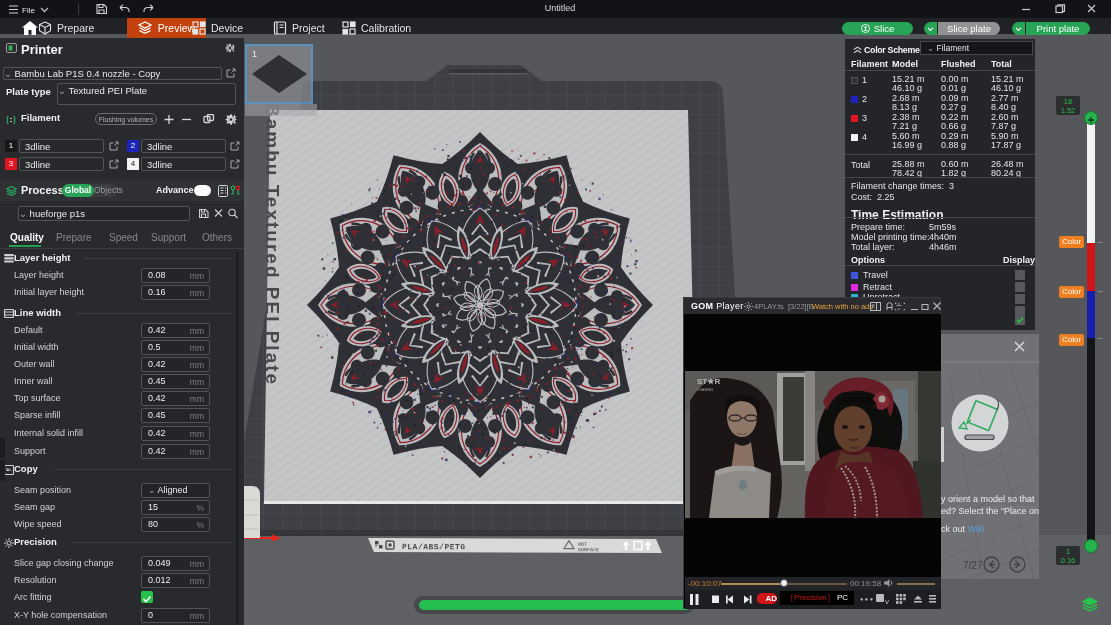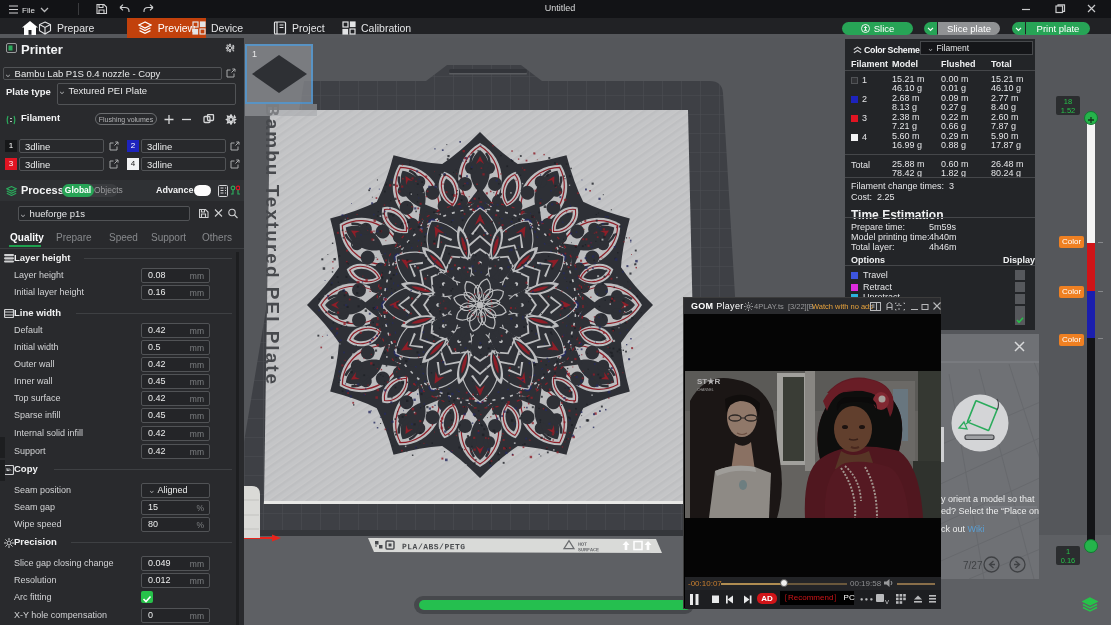--- a/index.html
+++ b/index.html
@@ -2362,22 +2362,22 @@
       <g fill="#e8e9ea">
         <rect x="0" y="0" width="3" height="11"></rect>
           <rect x="5.5" y="0" width="3" height="11"></rect>
         <rect x="22" y="1.5" width="7" height="7.5"></rect>
         <path d="M43 1.5v8L37.5 5.5z"></path>
           <rect x="36" y="1.5" width="1.7" height="8"></rect>
         <path d="M54 1.5v8l5.5-4z"></path>
           <rect x="59.8" y="1.5" width="1.7" height="8"></rect>
       </g>
     </svg>
-    <div class="abs" style="left:73px;top:295px;width:20px;height:11px;background:#d01418;border-radius:5px;color:#fff;font-size:8px;font-weight:bold;text-align:center;line-height:11px">AD</div>
-    <div class="abs" style="left:96px;top:293px;width:74px;height:14px;background:#000;font-size:8px;line-height:14px;text-align:center;white-space:nowrap"><span style="color:#d01418">［Recommend］</span><span style="color:#fff"> PC</span></div>
+    <div class="abs" style="left:73px;top:295px;width:20px;height:11px;background:#d01418;border-radius:5px;color:#fff;font-size:8px;font-weight:bold;text-align:right;line-height:11px">AD</div>
+    <div class="abs" style="left:96px;top:293px;width:74px;height:14px;background:#000;font-size:8px;line-height:14px;text-align:center;white-space:nowrap"><span style="color:#d01418">［Precision］</span><span style="color:#fff"> PC</span></div>
     <div class="abs" style="left:176px;top:298px;font-size:5.5px;color:#b9babc;letter-spacing:1.5px">●●●</div>
     <svg class="abs" style="left:192px;top:295px" width="60" height="12" viewBox="0 0 60 12">
       <g fill="#b9babc">
         <rect x="0" y="1" width="8" height="8" rx="1"></rect>
           <text x="9" y="11" font-size="8" fill="#b9babc">v</text>
         <rect x="20" y="1" width="2.6" height="2.6"></rect>
           <rect x="23.6" y="1" width="2.6" height="2.6"></rect>
           <rect x="27.2" y="1" width="2.6" height="2.6"></rect>
         <rect x="20" y="4.6" width="2.6" height="2.6"></rect>
           <rect x="23.6" y="4.6" width="2.6" height="2.6"></rect>

